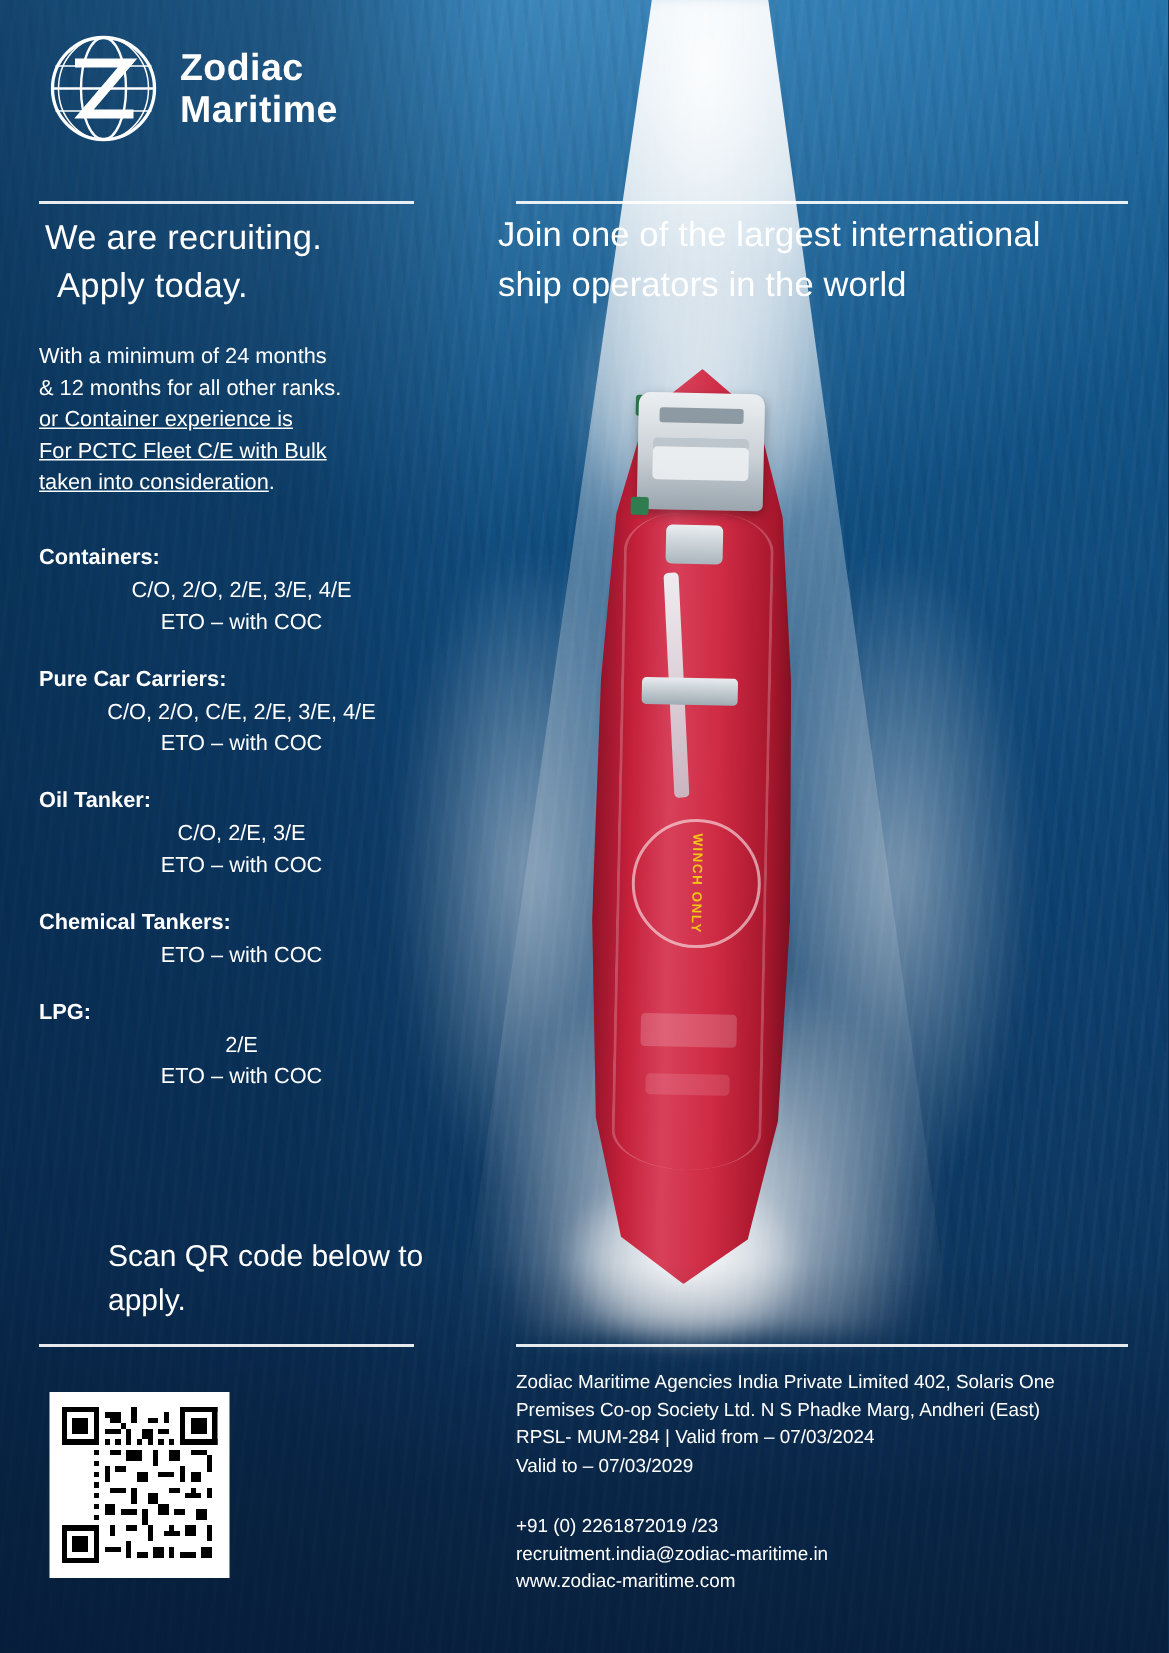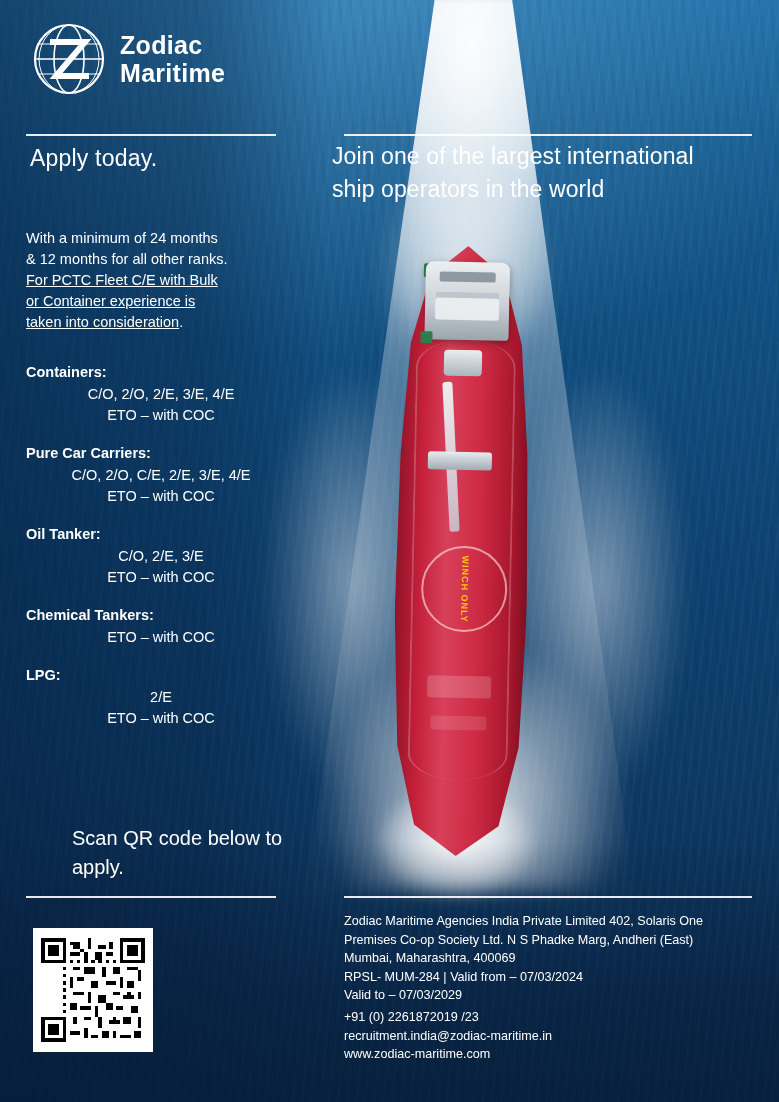--- a/index.html
+++ b/index.html
@@ -393,33 +393,34 @@
     <span class="logo-text">
       <div>Zodiac</div>
       <div>Maritime</div>
     </span>
   </div>
 
   <div class="rule rule-left"></div>
   <div class="rule rule-right"></div>
 
   <div class="headline-left">
+    <div>We are recruiting.</div>
     <div>Apply today.</div>
   </div>
 
   <div class="headline-right">
     <div>Join one of the largest international</div>
     <div>ship operators in the world</div>
   </div>
 
   <div class="intro">
     <div>With a minimum of 24 months</div>
     <div>&amp; 12 months for all other ranks.</div>
+    <div class="u">or Container experience is</div>
     <div class="u">For PCTC Fleet C/E with Bulk</div>
-    <div class="u">or Container experience is</div>
     <div><span class="u">taken into consideration</span><span>.</span></div>
   </div>
 
   <div class="ranks">
     <div class="rank-group">
       <div class="rank-title">Containers:</div>
       <div class="rank-line">C/O, 2/O, 2/E, 3/E, 4/E</div>
       <div class="rank-line">ETO – with COC</div>
     </div>
     <div class="rank-group">
@@ -537,21 +538,20 @@
           <rect x="11" y="3" width="1" height="1"></rect>
         <rect x="20" y="22" width="1" height="1"></rect>
           <rect x="24" y="15" width="1" height="1"></rect>
       </g>
     </svg>
   </div>
 
   <div class="addr">
     <div>Zodiac Maritime Agencies India Private Limited 402, Solaris One</div>
     <div>Premises Co-op Society Ltd. N S Phadke Marg, Andheri (East)</div>
-    <div>Mumbai, Maharashtra, 400069</div>
     <div>RPSL- MUM-284 | Valid from – 07/03/2024</div>
     <div>Valid to – 07/03/2029</div>
   </div>
 
   <div class="contact">
     <div>+91 (0) 2261872019 /23</div>
     <div>recruitment.india@zodiac-maritime.in</div>
     <div>www.zodiac-maritime.com</div>
   </div>
 

